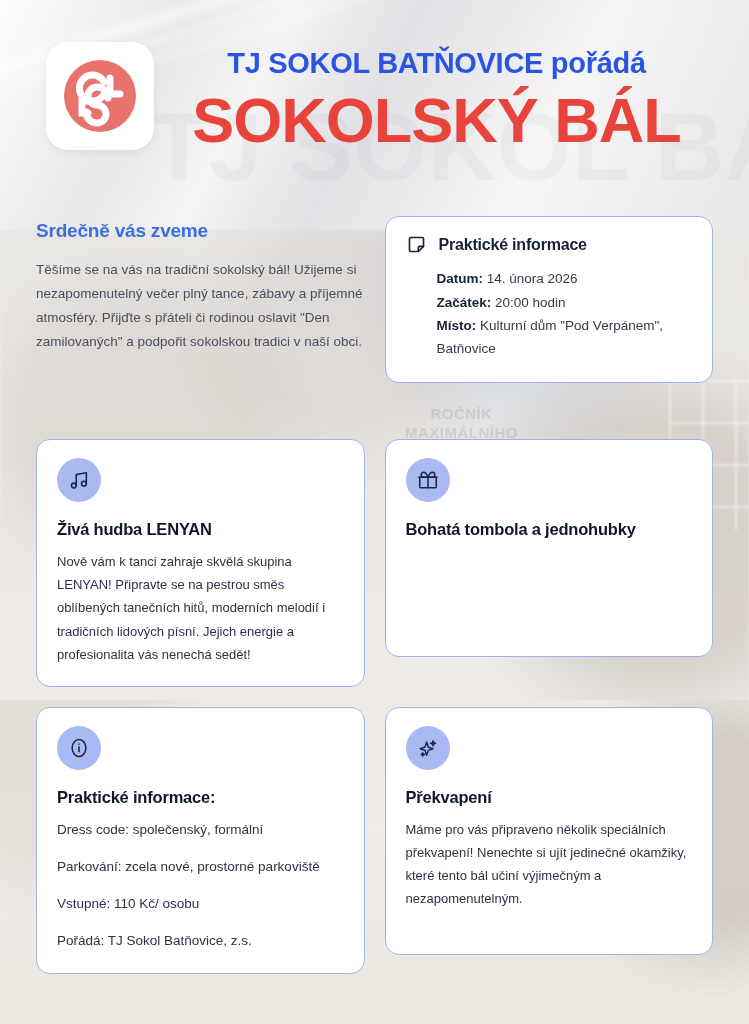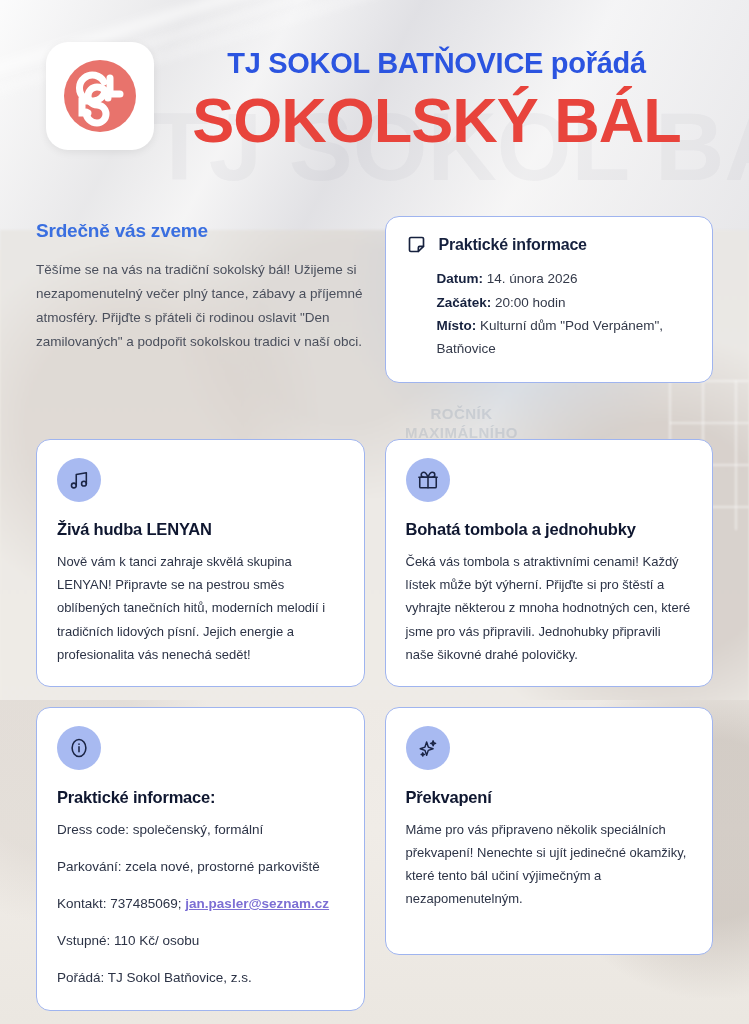--- a/index.html
+++ b/index.html
@@ -366,41 +366,39 @@
         <div class="card card-tall">
           <div class="icon-circle">
             <svg width="22" height="22" viewBox="0 0 24 24" fill="none" stroke="#1b2545" stroke-width="1.7" stroke-linecap="round" stroke-linejoin="round">
               <rect x="3" y="9" width="18" height="11.5" rx="1.2"></rect>
               <path d="M2 9h20M12 9v11.5"></path>
               <path d="M12 9S9.8 3.6 7.3 3.6A2.4 2.4 0 0 0 7.3 9"></path>
               <path d="M12 9s2.2-5.4 4.7-5.4A2.4 2.4 0 0 1 16.7 9"></path>
             </svg>
           </div>
           <div class="feat-title">Bohatá tombola a jednohubky</div>
-          <div class="feat-body">Čeká vás tombola s atraktivními cenami! Každý lístek může být výherní. Přijďte si pro štěstí a vyhrajte některou z mnoha hodnotných cen, které jsme pro vás připravili. Jednohubky připravili naše šikovné drahé polovičky.</div>
         </div>
       </div>
     </div>
 
     <div class="row row-features2">
 
       <div class="col">
         <div class="card card-tall2">
           <div class="icon-circle">
             <svg width="22" height="22" viewBox="0 0 24 24" fill="none" stroke="#1b2545" stroke-width="1.7" stroke-linecap="round" stroke-linejoin="round">
               <ellipse cx="12" cy="12" rx="7.5" ry="9.2"></ellipse>
               <path d="M12 10.6v5.4"></path>
               <circle cx="12" cy="7.8" r="0.9" fill="#1b2545" stroke="none"></circle>
             </svg>
           </div>
           <div class="feat-title">Praktické informace:</div>
           <div class="feat-lines">
             <div class="line">Dress code: společenský, formální</div>
             <div class="line">Parkování: zcela nové, prostorné parkoviště</div>
-            <div class="line"><span>Kontakt: 737485069; </span><a class="mail-link" href="#">jan.pasler@seznam.cz</a></div>
             <div class="line">Vstupné: 110 Kč/ osobu</div>
             <div class="line">Pořádá: TJ Sokol Batňovice, z.s.</div>
           </div>
         </div>
       </div>
 
       <div class="col">
         <div class="card card-tall2">
           <div class="icon-circle">
             <svg width="22" height="22" viewBox="0 0 24 24" fill="none" stroke="#1b2545" stroke-width="1.6" stroke-linecap="round" stroke-linejoin="round">

